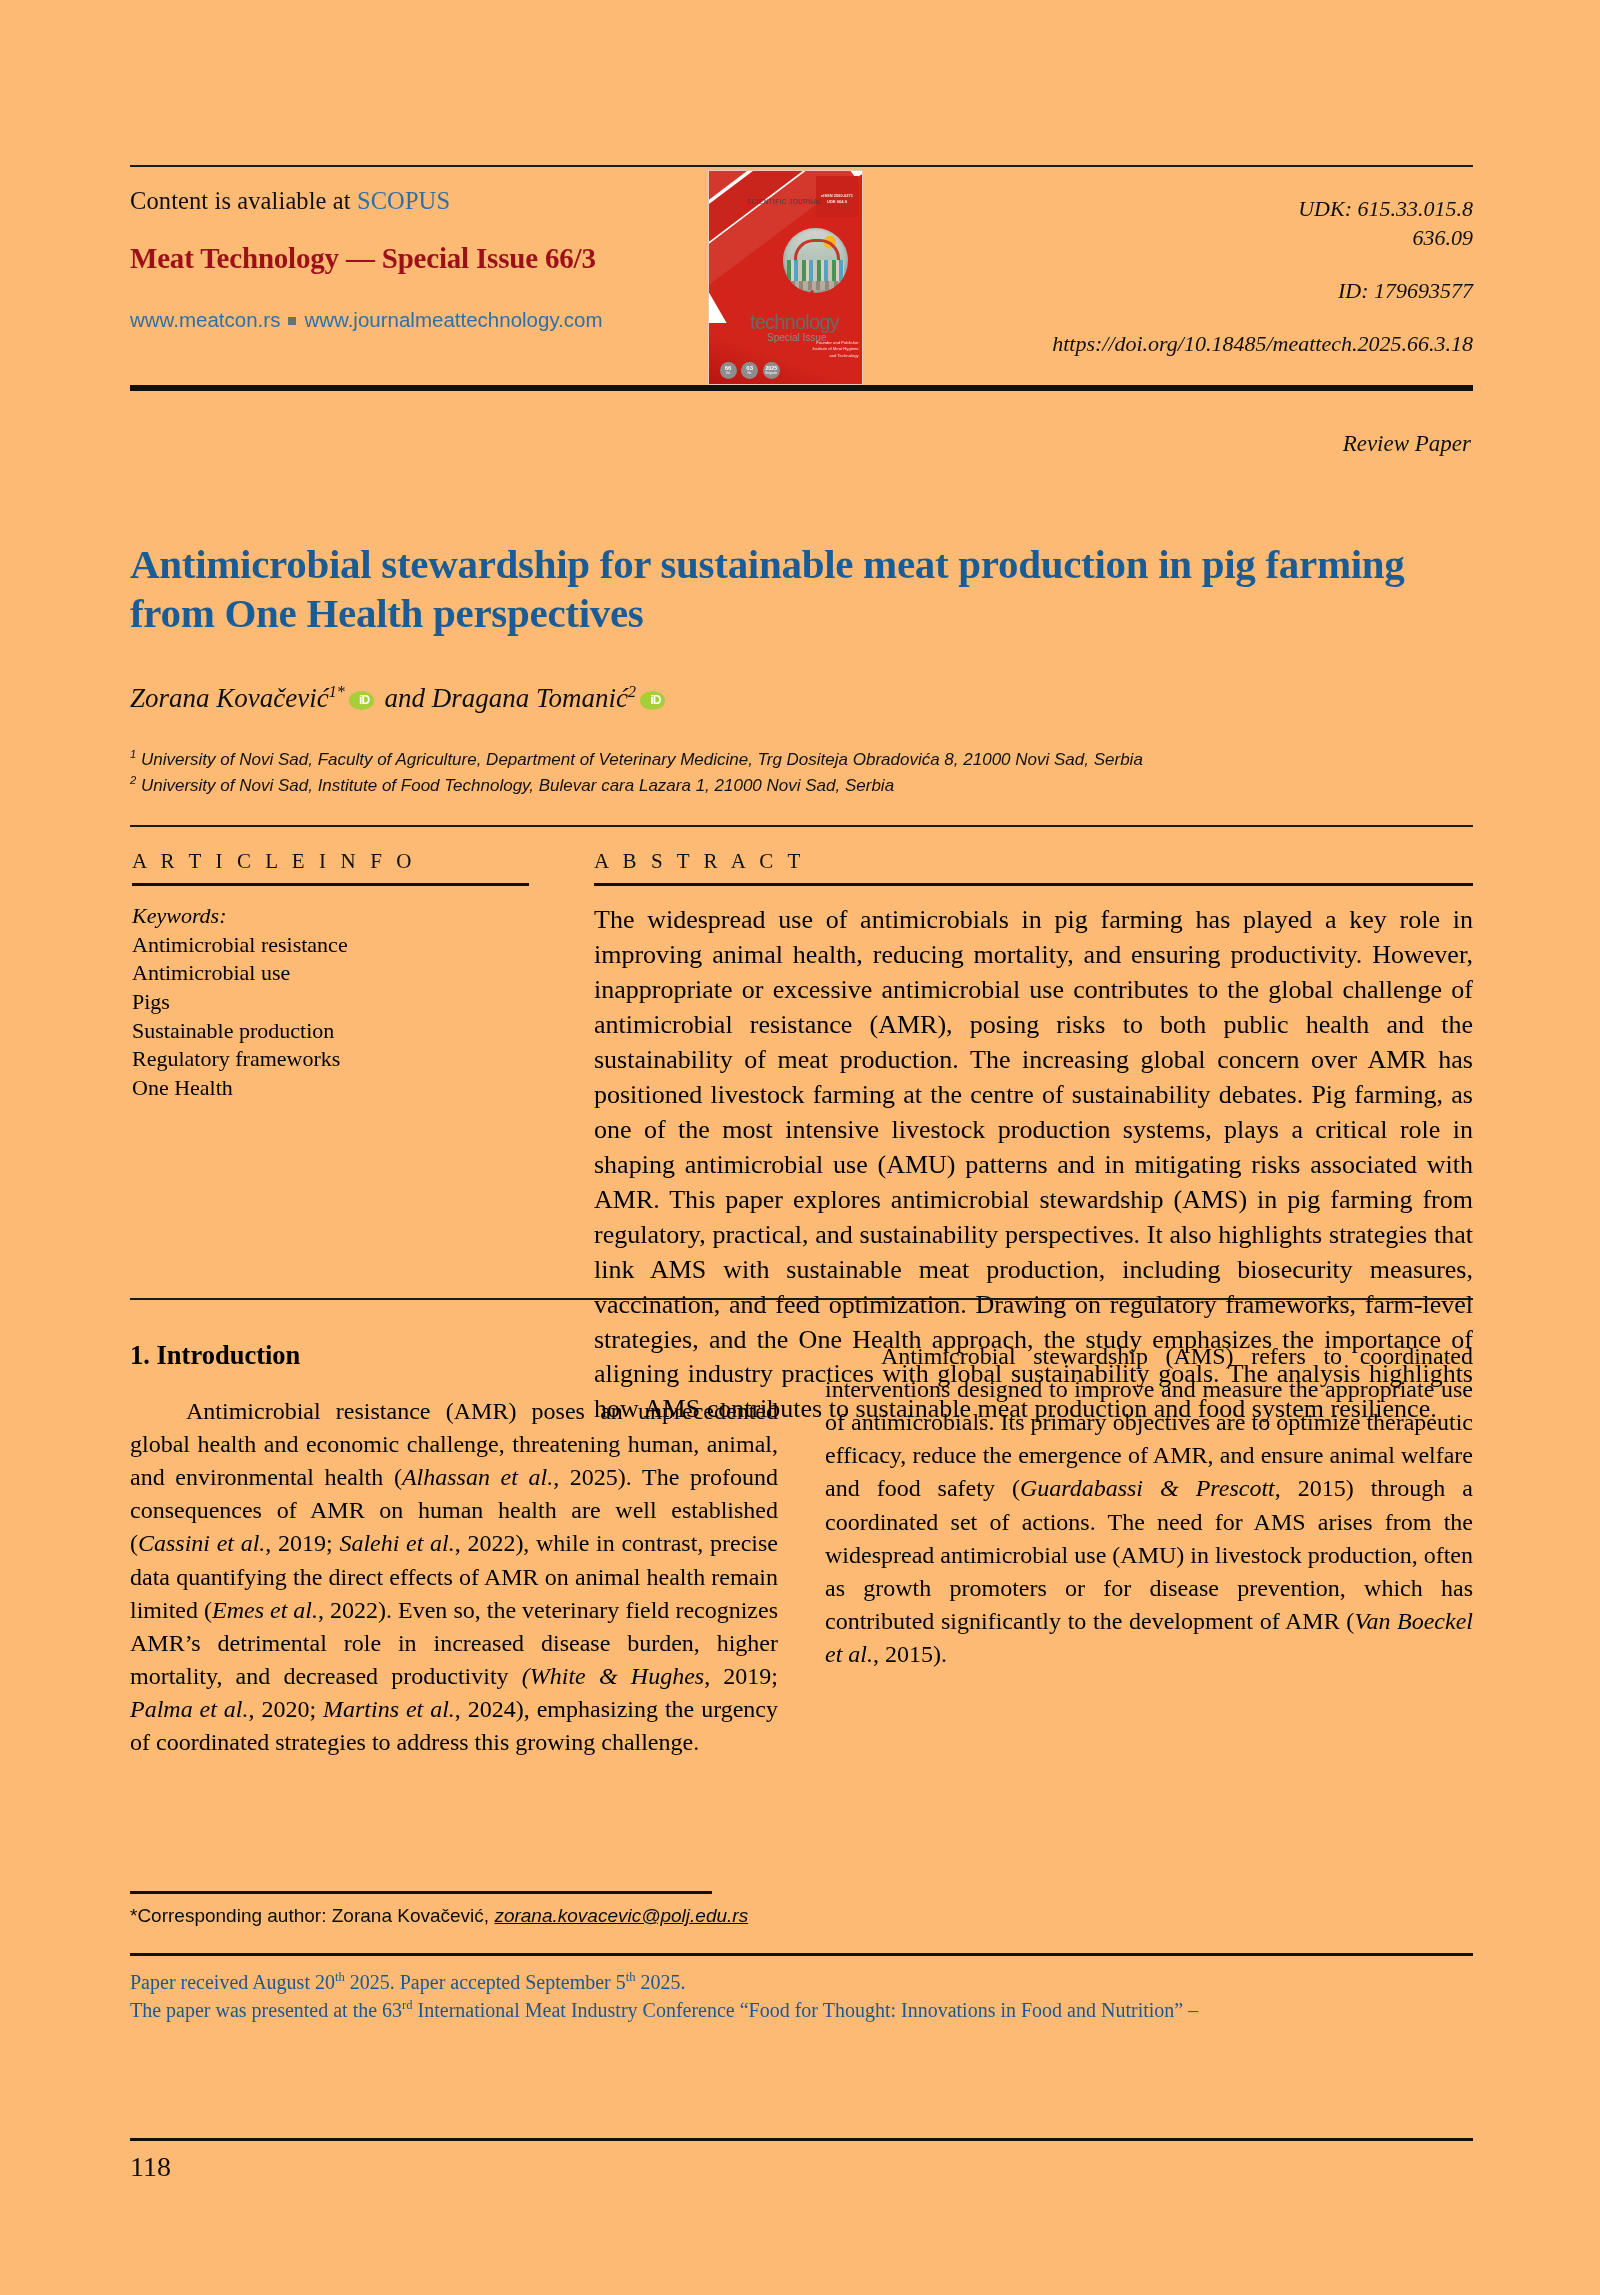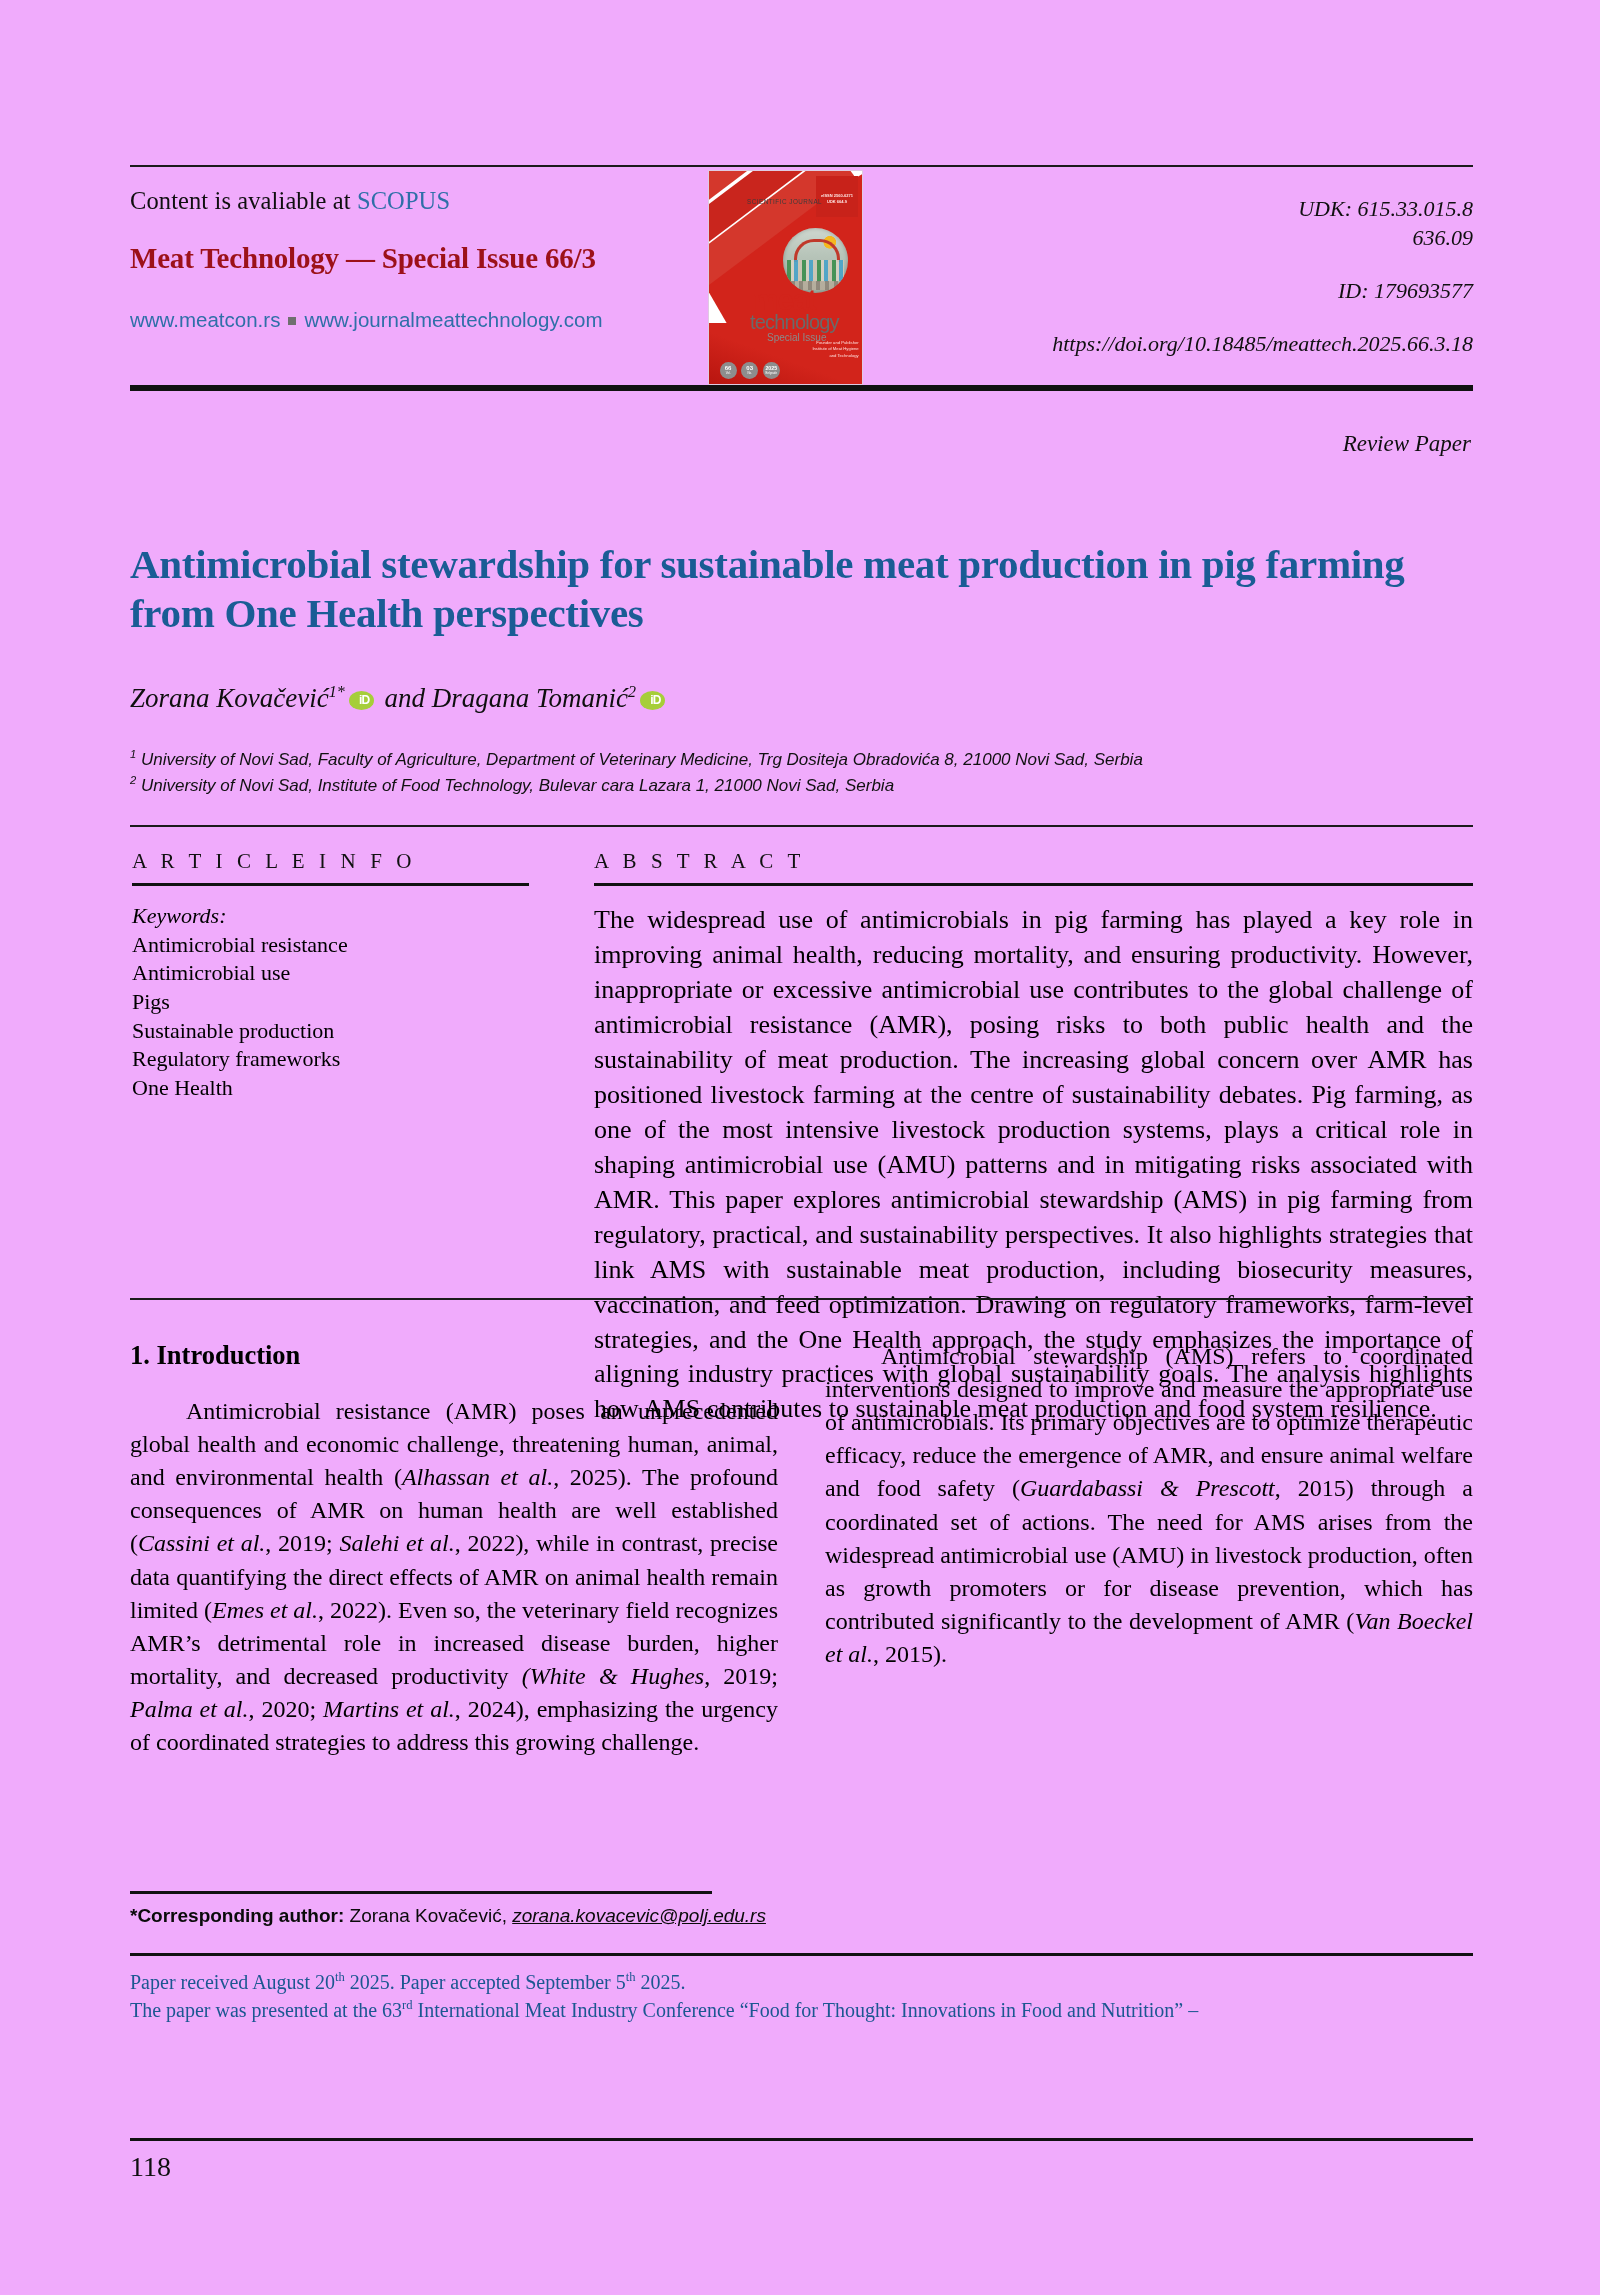--- a/index.html
+++ b/index.html
@@ -14,21 +14,21 @@
     color: #000000;
     position: relative;
     overflow: hidden;
   }
 
   .page {
     position: absolute;
     left: 0; top: 0;
     width: 1601px;
     height: 2295px;
-    background: #f0abfc;
+    background: #fdba74;
   }
 
   
   .masthead {
     position: absolute;
     left: 130px;
     top: 165px;
     width: 1343px;
   }
   .rule-thin {
@@ -412,21 +412,21 @@
   }
   .corr {
     position: absolute;
     left: 130px;
     top: 1905px;
     font-family: "Liberation Sans", sans-serif;
     font-size: 19px;
     color: #0b0b0b;
     white-space: nowrap;
   }
-  .corr b { font-weight: bold; }
+  .corr b { font-weight: normal; }
   .corr .mail {
     font-style: italic;
     text-decoration: underline;
   }
 
   
   .foot-rule {
     position: absolute;
     left: 130px;
     top: 1953px;

